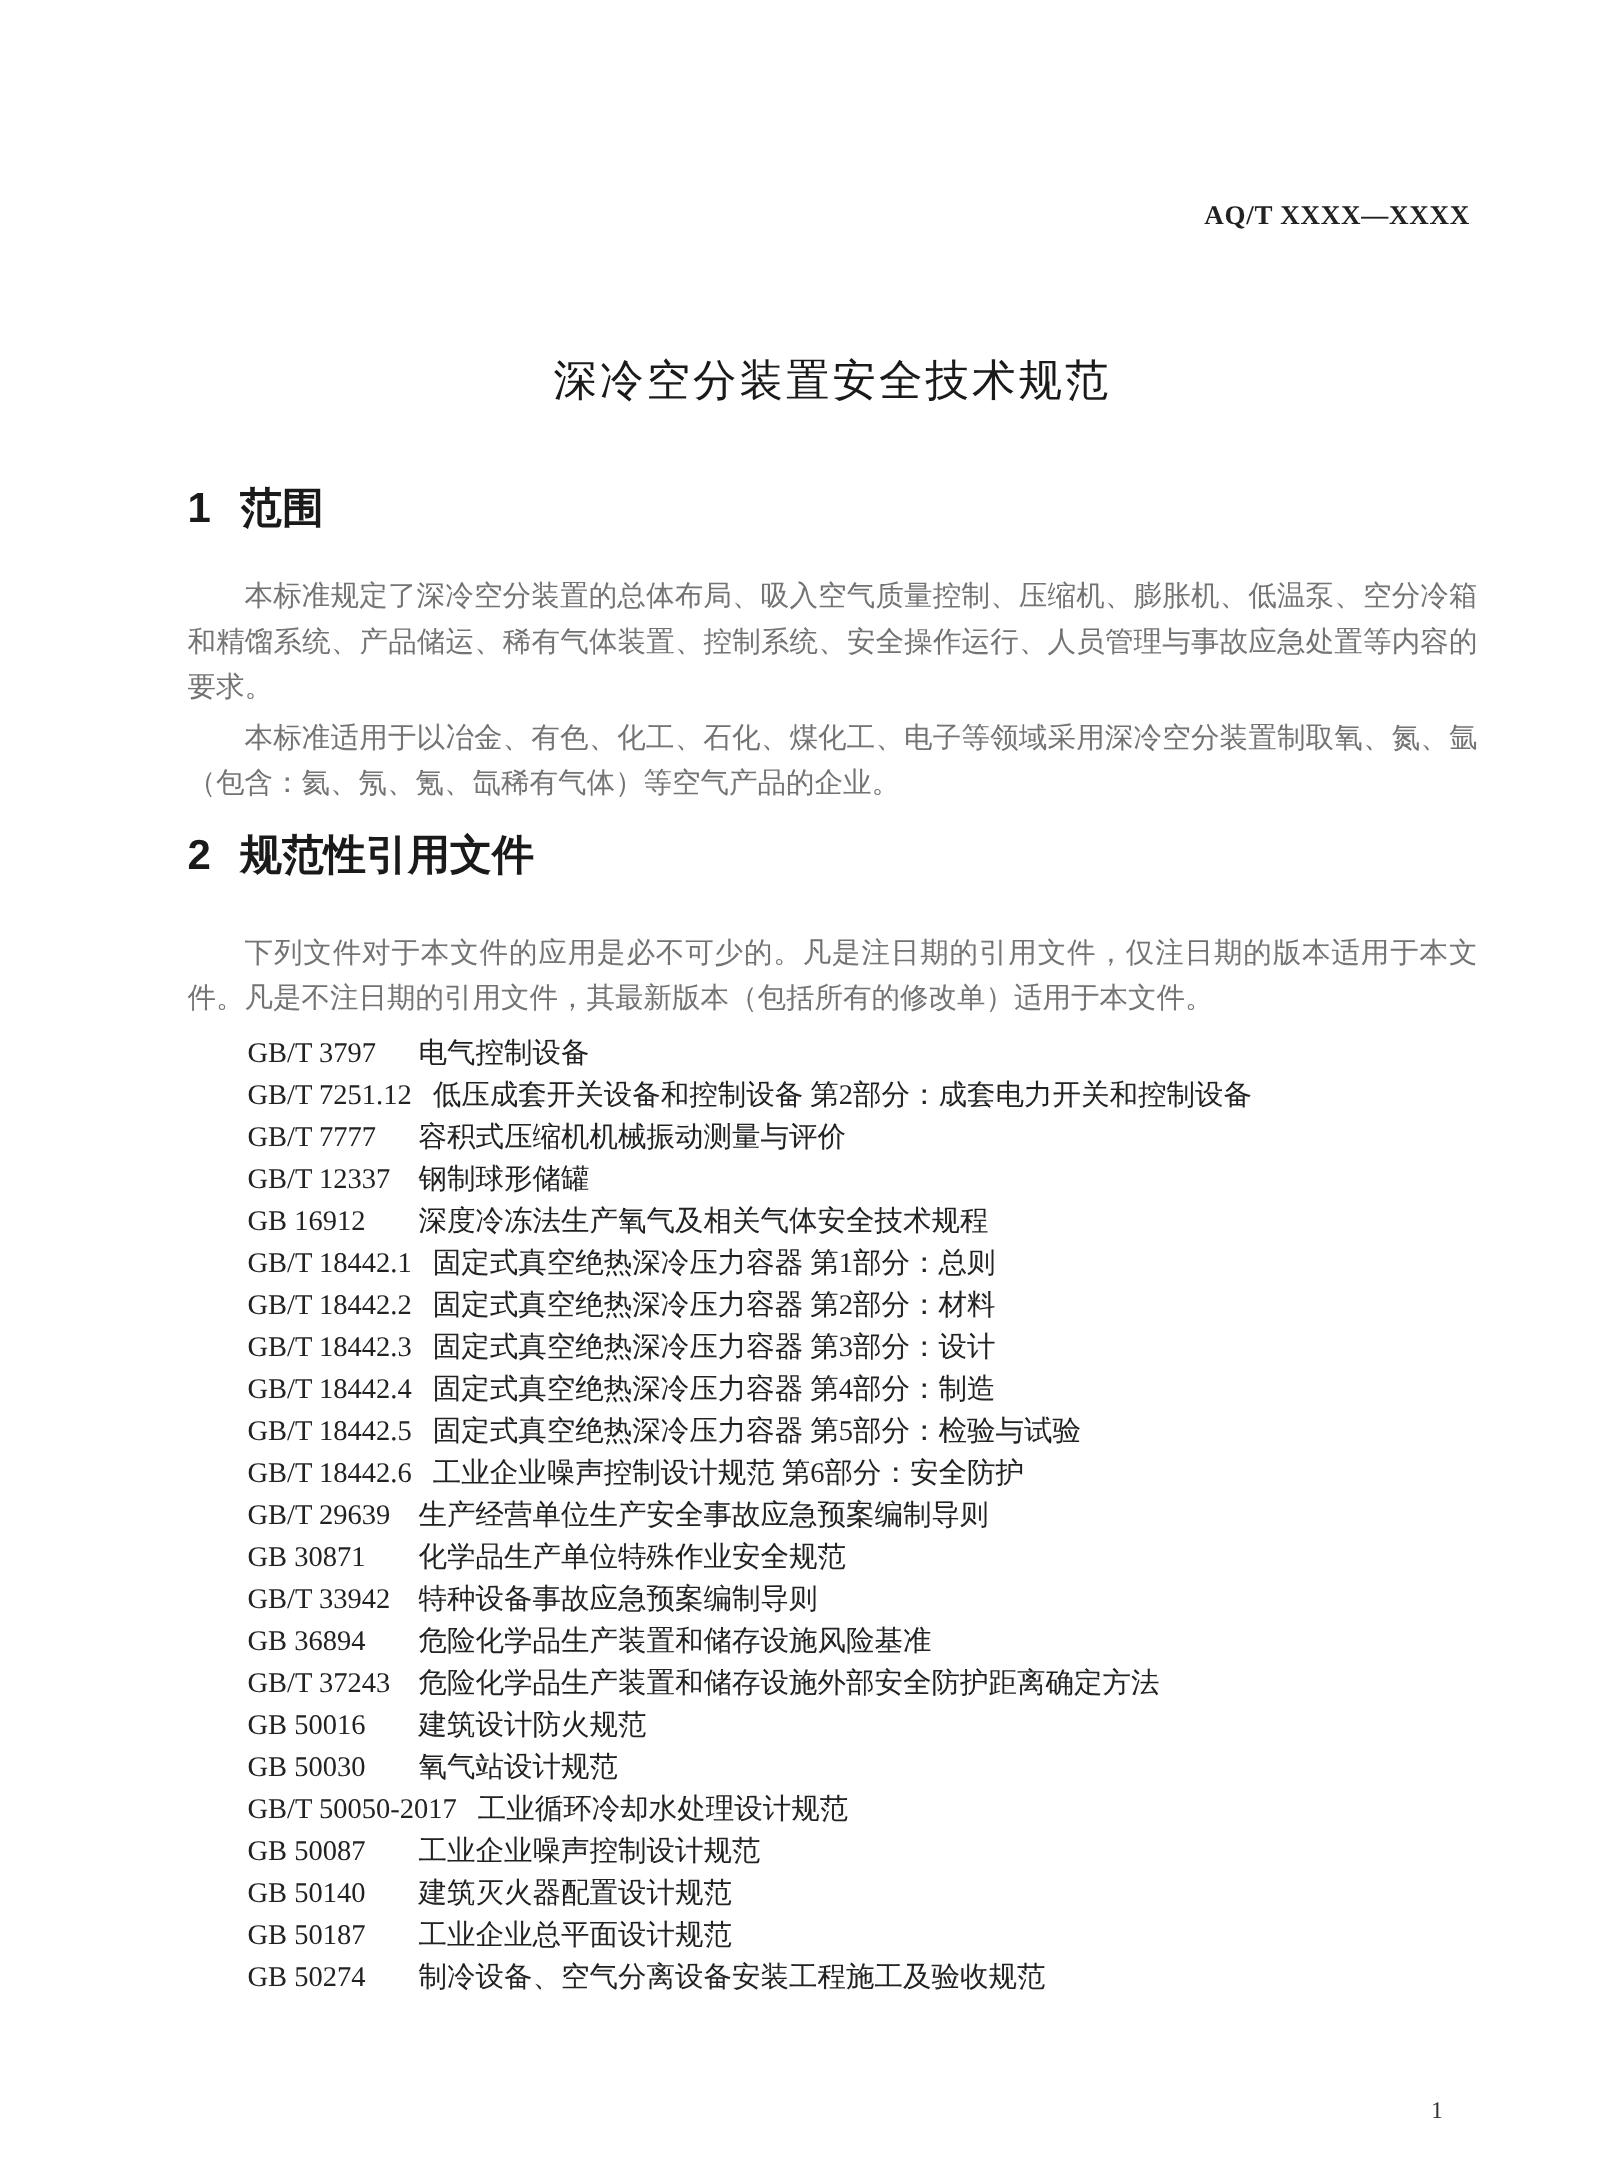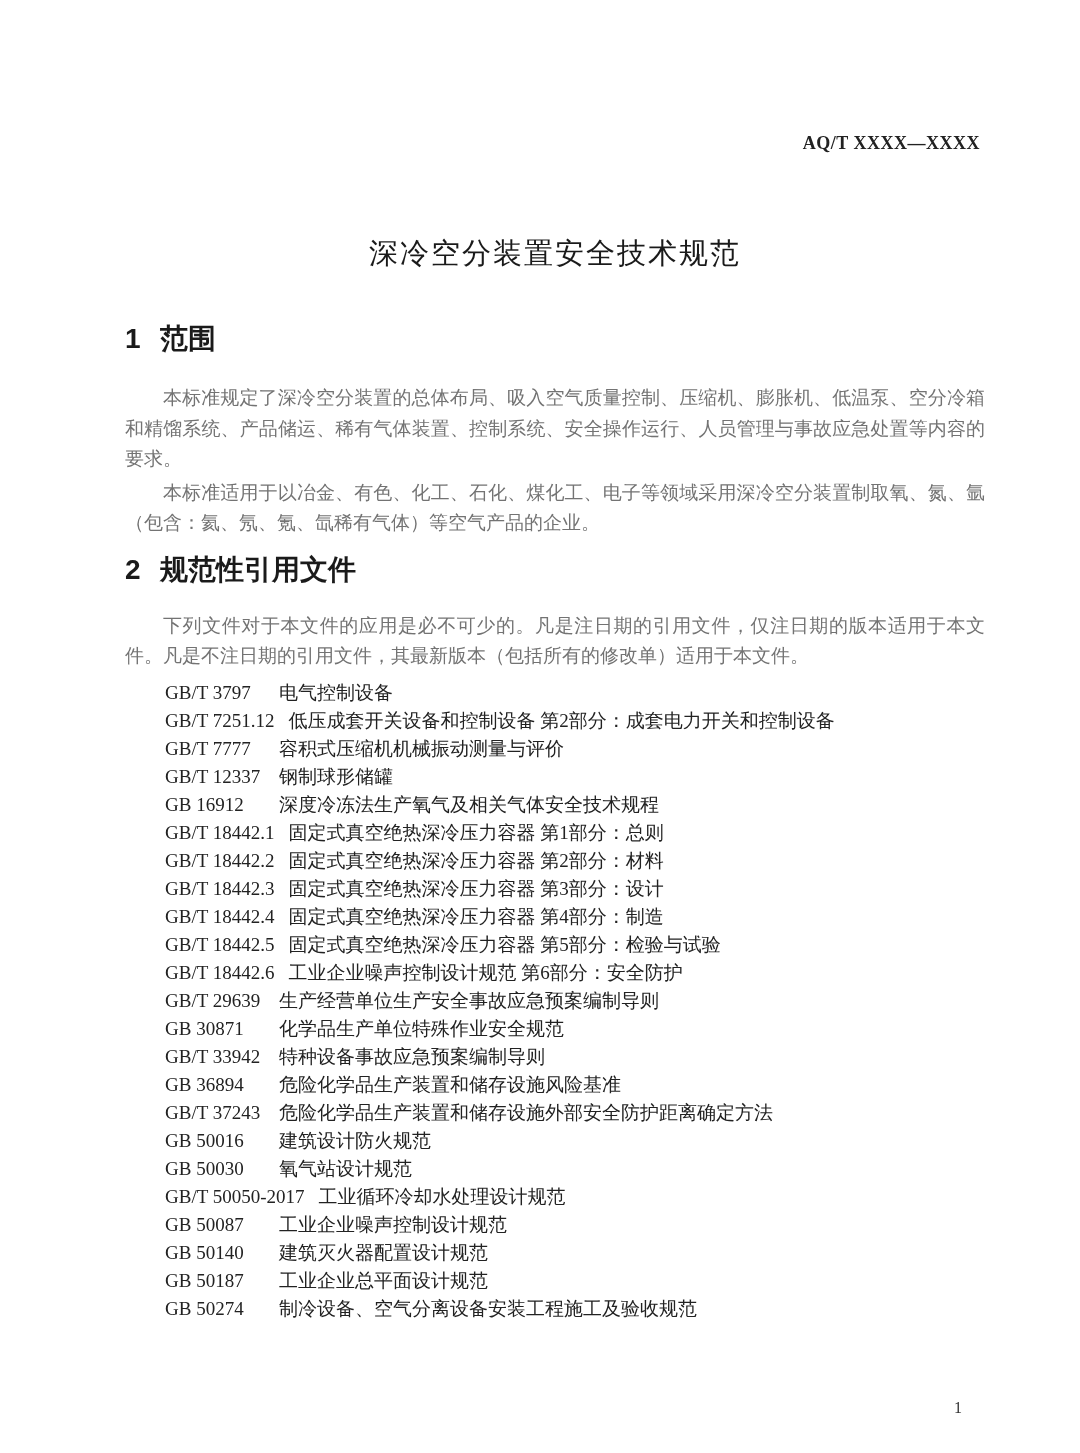--- a/index.html
+++ b/index.html
@@ -61,21 +61,21 @@
   .para {
     margin: 0;
     text-align: justify;
     text-indent: 2em;
     line-height: 30.5px;
     color: #737373;
   }
   .para-first { margin-top: 33px; }
   .para-second { margin-top: 3px; }
   .sec2-heading { margin-top: 20px; }
-  .ref-intro { margin-top: 30px; }
+  .ref-intro { margin-top: 40px; }
   .ref-list {
     margin-top: 7px;
     padding-left: 40px;
   }
   .ref-row {
     line-height: 28px;
     height: 28px;
     white-space: nowrap;
     color: #222;
   }

